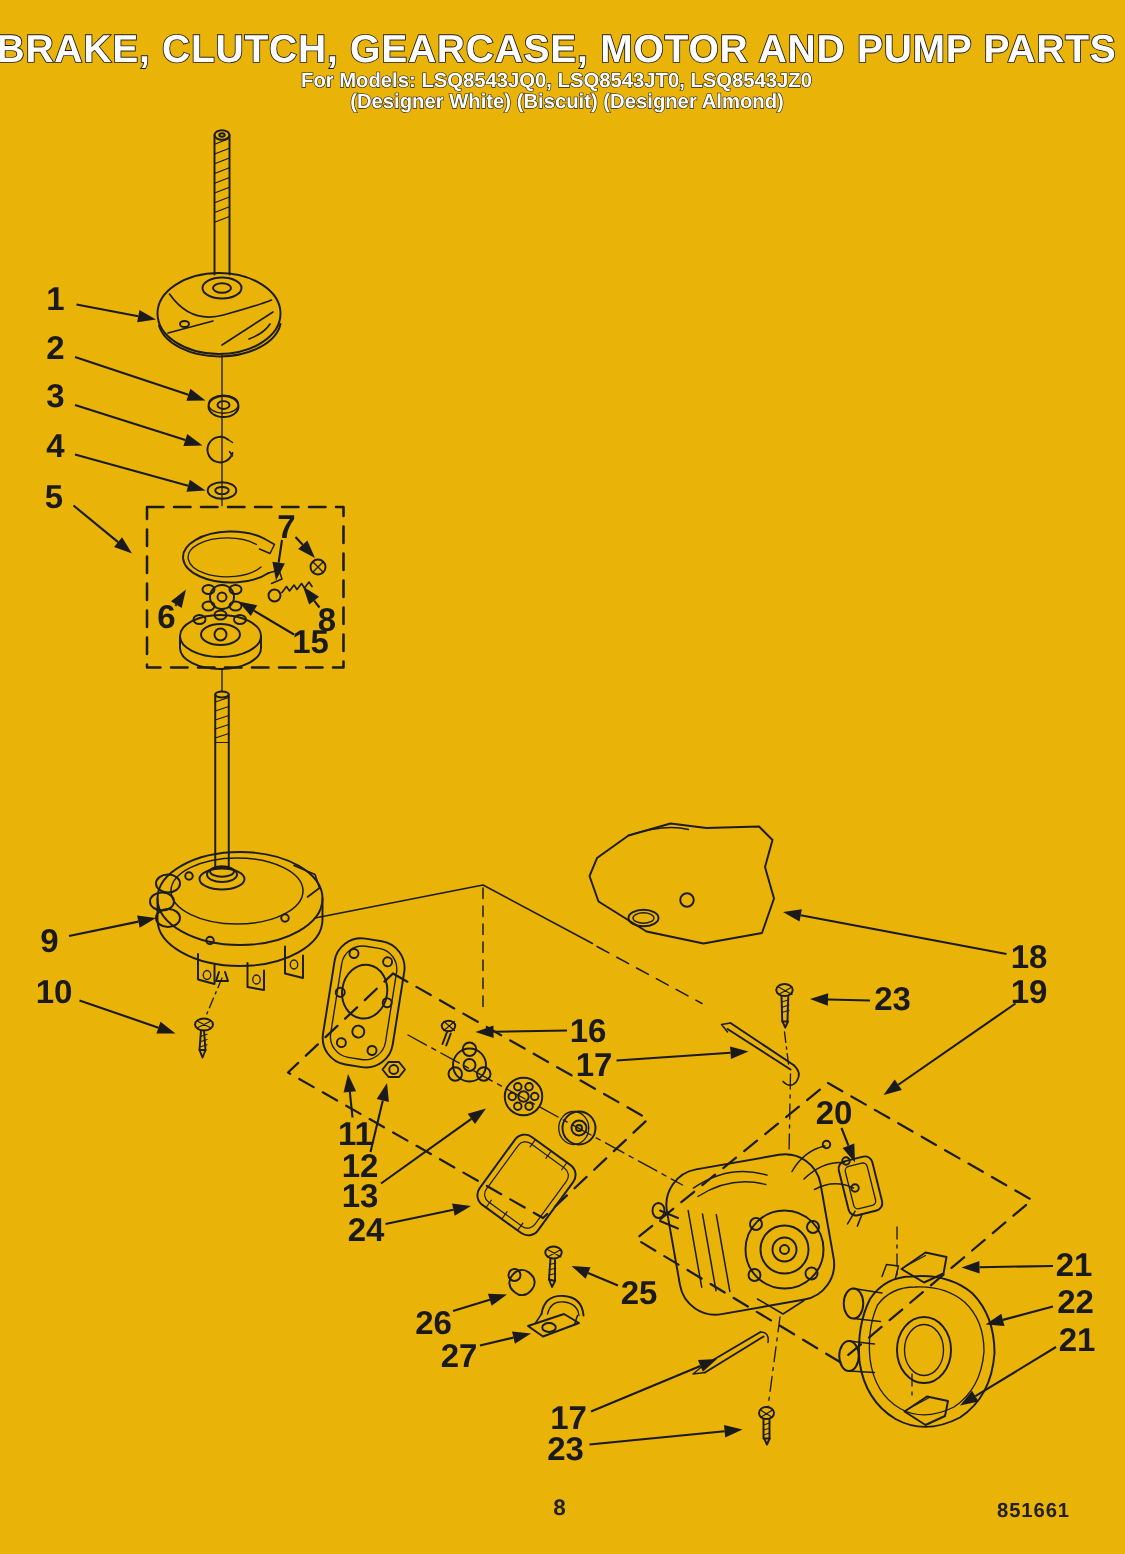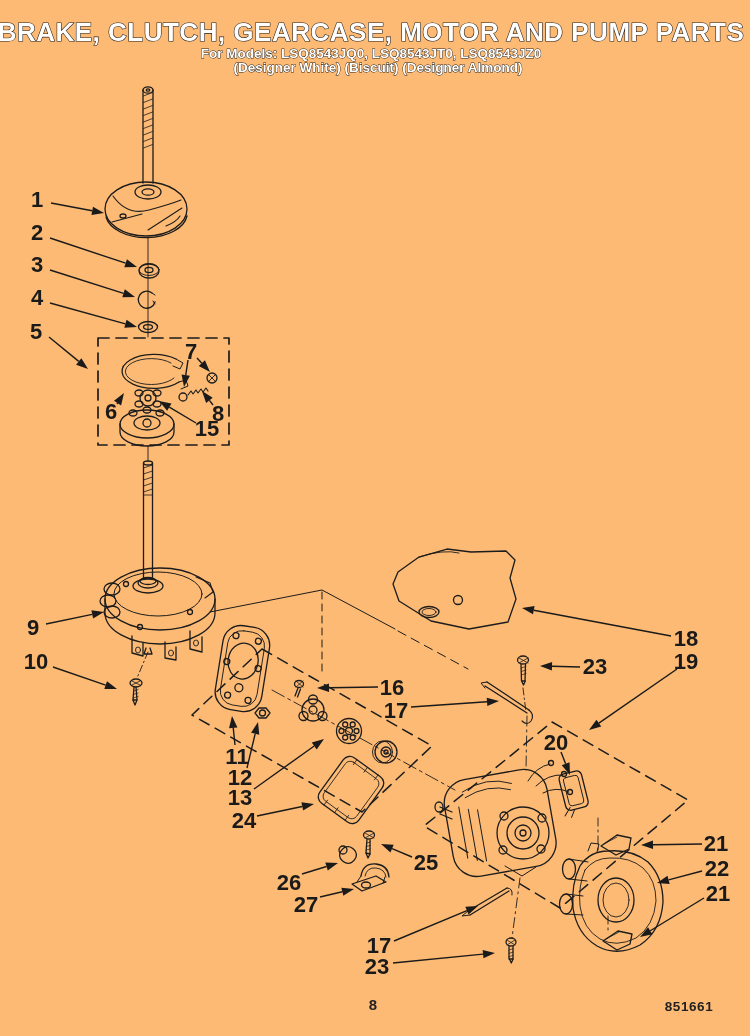--- a/index.html
+++ b/index.html
@@ -1,16 +1,16 @@
 <!DOCTYPE html>
 <html><head>
 <meta charset="utf-8">
 <style>
   html,body{margin:0;padding:0;background:#fff;}
-  .page{position:relative;width:750px;height:1036px;background:#fdba74;overflow:hidden;}
+  .page{position:relative;width:750px;height:1036px;background:#eab308;overflow:hidden;}
   svg{position:absolute;left:0;top:0;}
   .outline-title{font-family:"Liberation Sans",sans-serif;font-weight:bold;font-size:26px;
     fill:#ffffff;stroke:#1a1a1a;stroke-width:1.15;paint-order:stroke;text-anchor:middle;letter-spacing:.5px;}
   .outline-sub{font-family:"Liberation Sans",sans-serif;font-weight:bold;font-size:13.5px;
     fill:#ffffff;stroke:#1a1a1a;stroke-width:.85;paint-order:stroke;text-anchor:middle;}
   .callout-num{font-family:"Liberation Sans",sans-serif;font-weight:700;font-size:22px;
     fill:#1a1a1a;stroke:none;text-anchor:middle;dominant-baseline:central;}
   .footer-text{font-family:"Liberation Sans",sans-serif;font-weight:700;font-size:15px;
     fill:#222;stroke:none;text-anchor:middle;}
   .footer-doc{font-size:13.5px;letter-spacing:.6px;}

